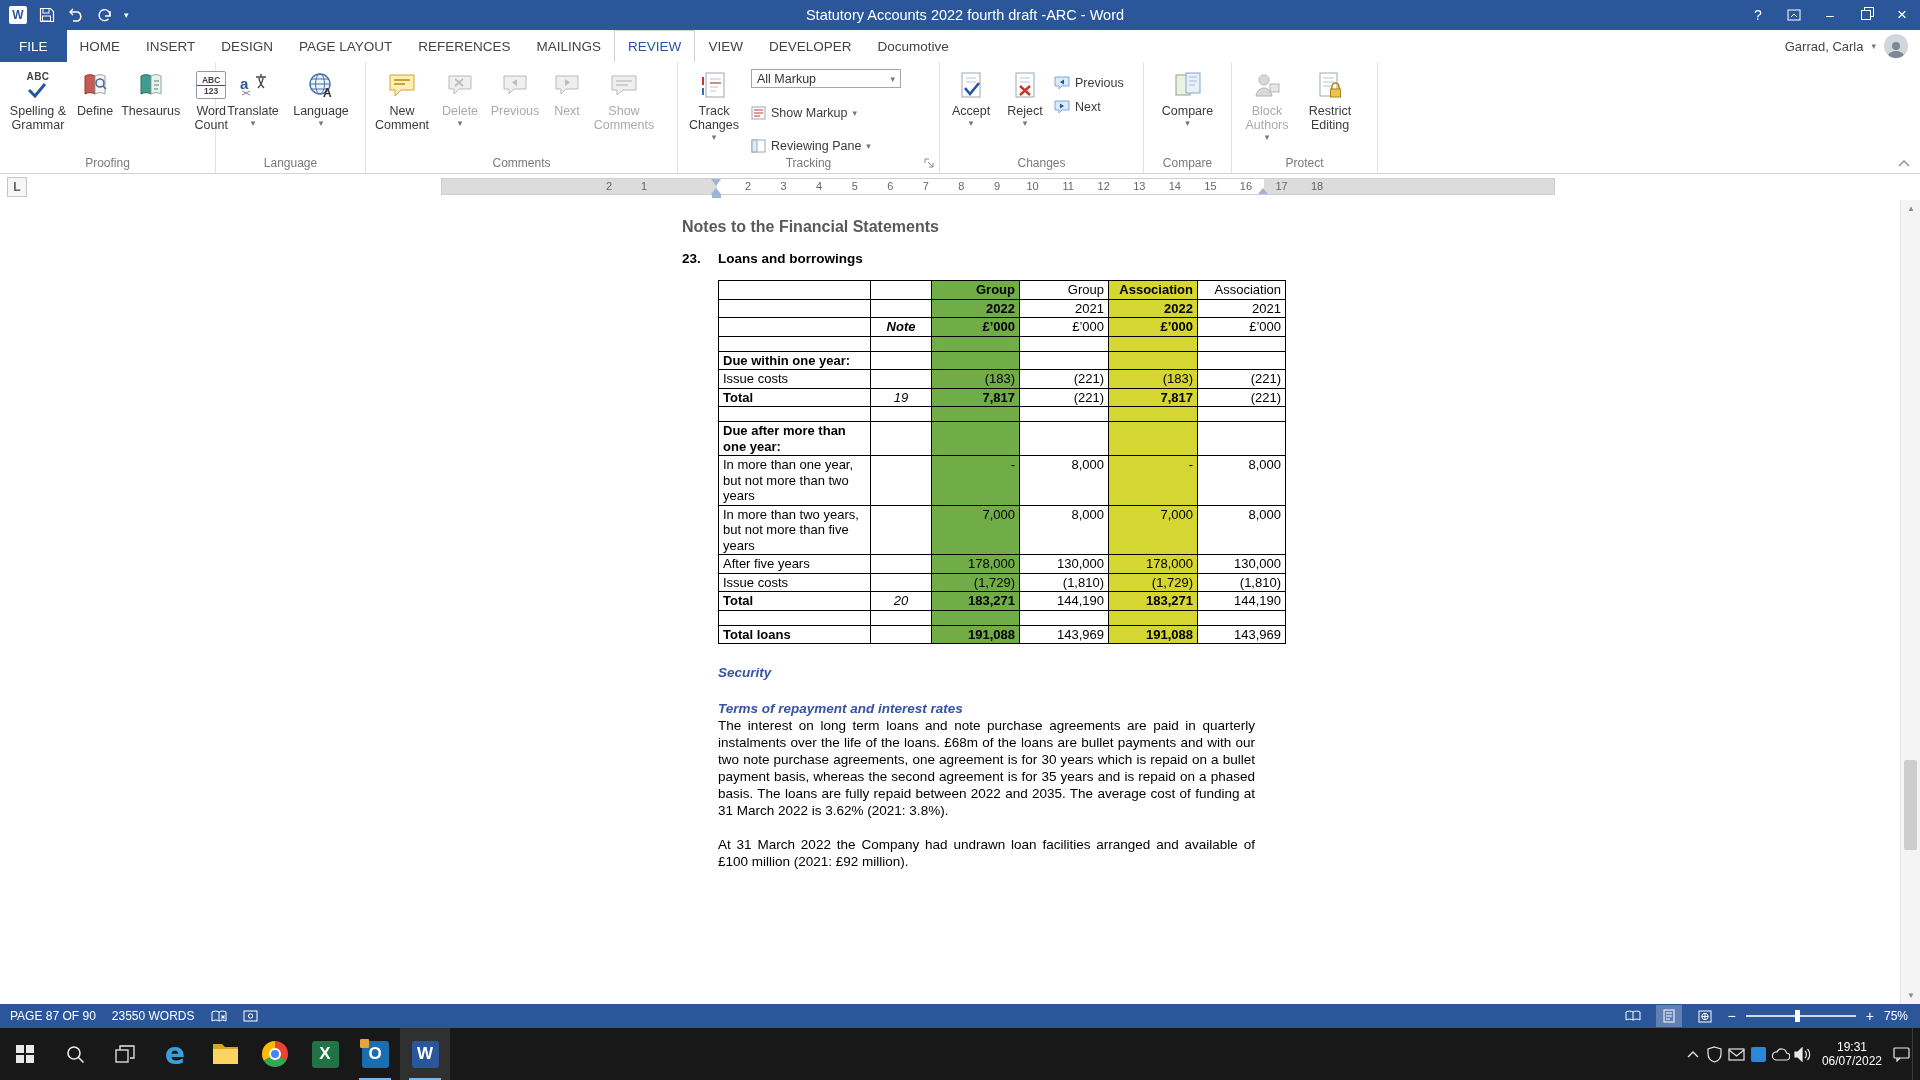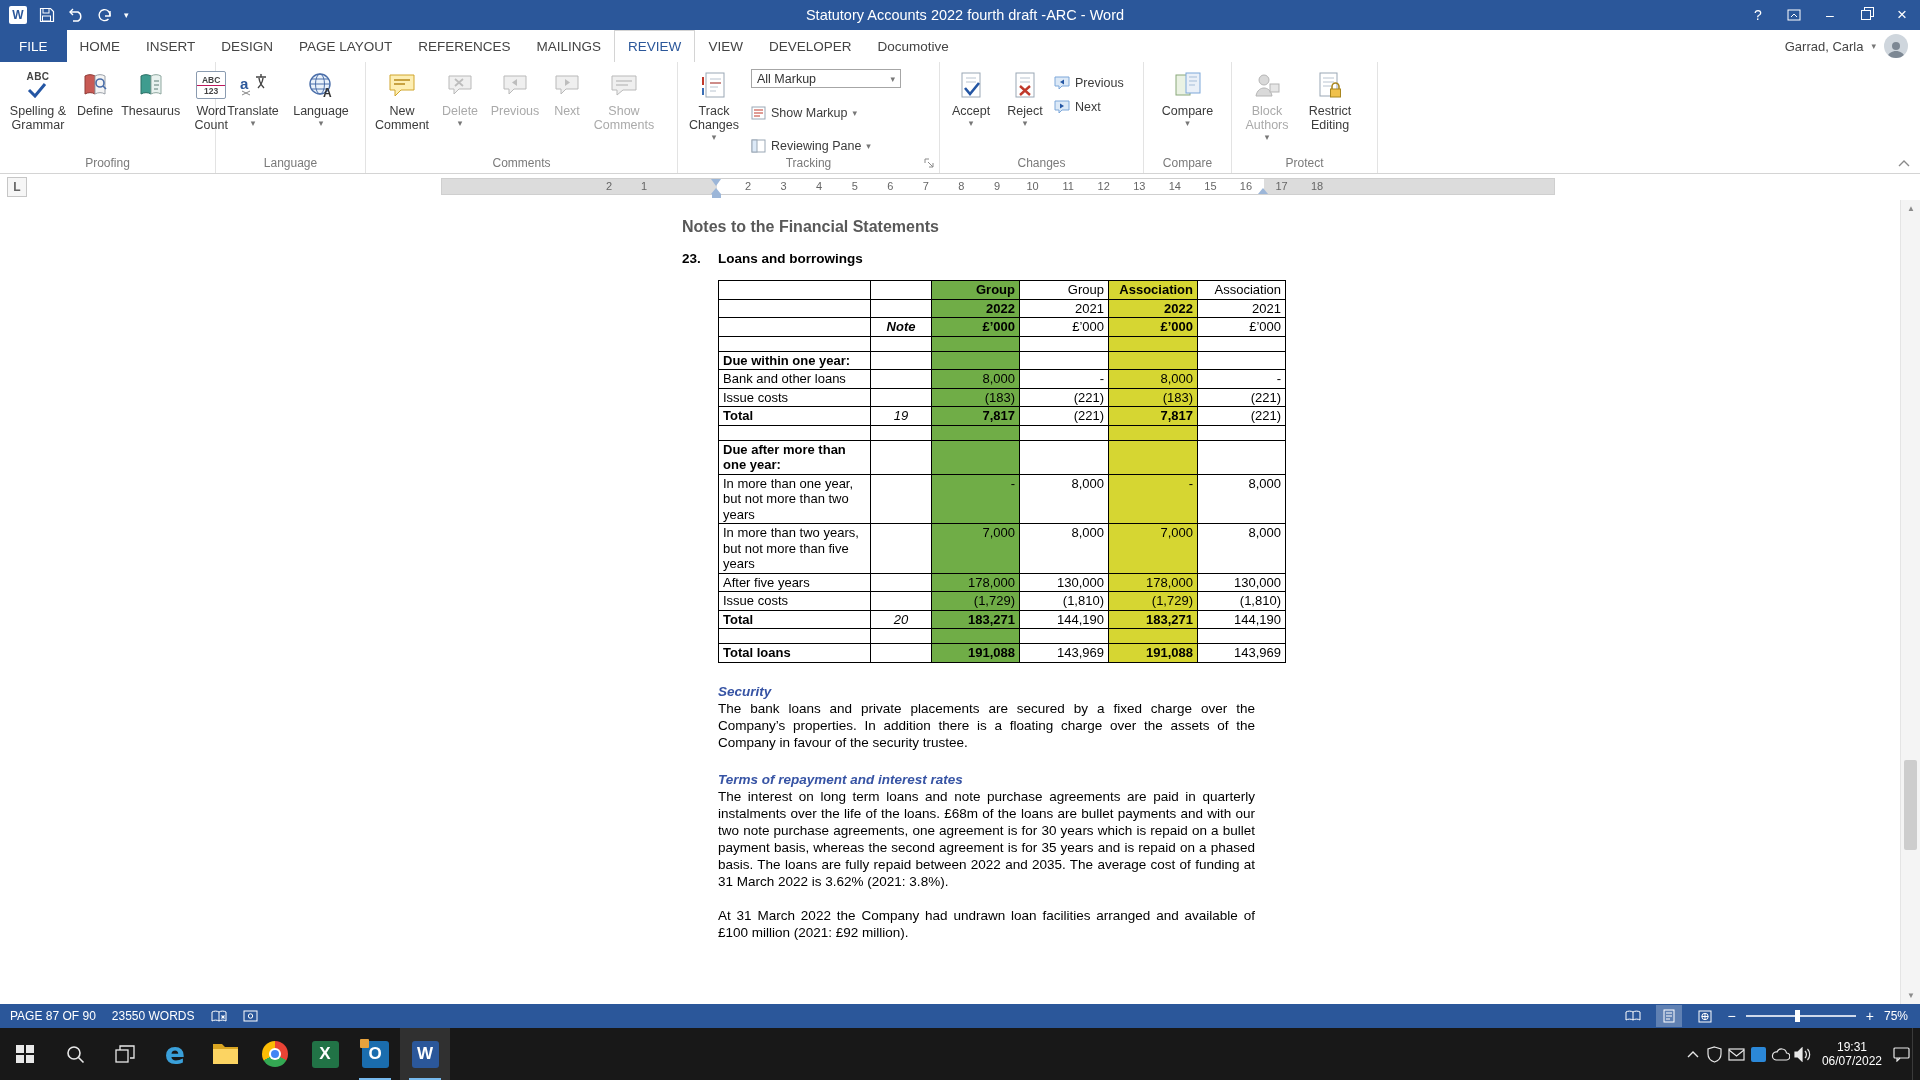--- a/index.html
+++ b/index.html
@@ -536,28 +536,20 @@
             </tr>
             <tr class="r-lbl">
               <td class="col0 s-lbl">Due within one year:</td>
               <td class="col1 s-lbl"></td>
               <td class="col2 s-lbl"></td>
               <td class="col3 s-lbl"></td>
               <td class="col4 s-lbl"></td>
               <td class="col5 s-lbl"></td>
             </tr>
             <tr class="r-d">
-              <td class="col0 s-d">Bank and other loans</td>
-              <td class="col1 s-d"></td>
-              <td class="col2 s-d">8,000</td>
-              <td class="col3 s-d">-</td>
-              <td class="col4 s-d">8,000</td>
-              <td class="col5 s-d">-</td>
-            </tr>
-            <tr class="r-d">
               <td class="col0 s-d">Issue costs</td>
               <td class="col1 s-d"></td>
               <td class="col2 s-d">(183)</td>
               <td class="col3 s-d">(221)</td>
               <td class="col4 s-d">(183)</td>
               <td class="col5 s-d">(221)</td>
             </tr>
             <tr class="r-t">
               <td class="col0 s-t">Total</td>
               <td class="col1 s-t">19</td>
@@ -635,21 +627,20 @@
               <td class="col1 s-t2"></td>
               <td class="col2 s-t2">191,088</td>
               <td class="col3 s-t2">143,969</td>
               <td class="col4 s-t2">191,088</td>
               <td class="col5 s-t2">143,969</td>
             </tr>
           </tbody>
       </table>
       <div class="sec">
         <div class="sec-h">Security</div>
-        <p>The bank loans and private placements are secured by a fixed charge over the Company’s properties. In addition there is a floating charge over the assets of the Company in favour of the security trustee.</p>
         <div class="sec-h">Terms of repayment and interest rates</div>
         <p>The interest on long term loans and note purchase agreements are paid in quarterly instalments over the life of the loans. £68m of the loans are bullet payments and with our two note purchase agreements, one agreement is for 30 years which is repaid on a bullet payment basis, whereas the second agreement is for 35 years and is repaid on a phased basis. The loans are fully repaid between 2022 and 2035. The average cost of funding at 31 March 2022 is 3.62% (2021: 3.8%).</p>
         <p class="gap">At 31 March 2022 the Company had undrawn loan facilities arranged and available of £100 million (2021: £92 million).</p>
       </div>
     </div>
   </div>
 
   <div class="scrollbar">
     <span class="sb-arrow" style="top:0">▲</span>
     <div class="sb-thumb" style="top:560px"></div>

